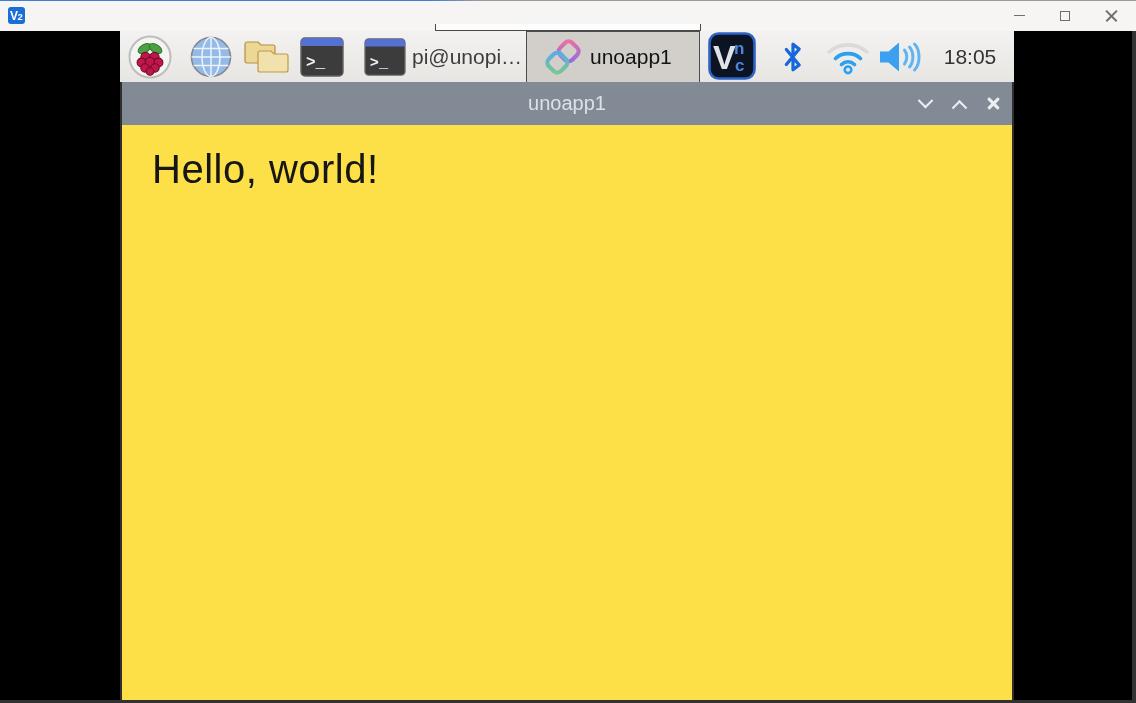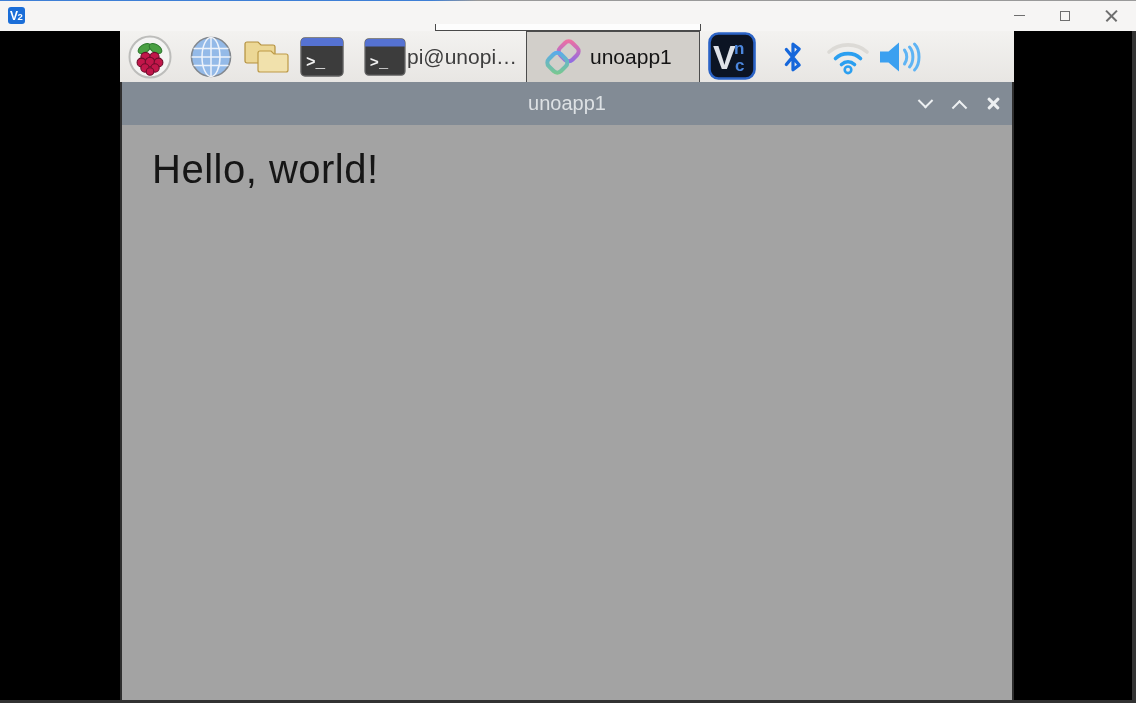--- a/index.html
+++ b/index.html
@@ -38,21 +38,21 @@
   .taskbar { position:absolute; left:0; top:0; width:894px; height:51px;
              background:linear-gradient(#f3f2f0,#e8e6e3); }
   .launcher { position:absolute; top:3px; width:46px; height:46px; display:flex;
               align-items:center; justify-content:center; }
   .l-menu { left:7px; } .l-browser { left:68px; } .l-files { left:124px; } .l-term { left:179px; }
   .task-btn { position:absolute; top:0; height:51px; display:flex; align-items:center; }
   .task-1 { left:240px; width:166px; padding-left:3px; }
   .task-2 { left:406px; width:174px; background:#d2cfca;
             border-left:1px solid #4c4c4c; border-right:1px solid #4c4c4c; border-top:1px solid #4c4c4c;
             padding-left:18px; }
-  .task-label { font-size:21px; color:#3d3d3d; white-space:nowrap; overflow:hidden; }
+  .task-label { font-size:21px; color:#3d3d3d; margin-left:5px; white-space:nowrap; overflow:hidden; }
   .task-2 .task-label { color:#141414; margin-left:9px; }
   .tray-vnc { position:absolute; left:588px; top:1px; }
   .tray { position:absolute; top:0; height:51px; display:flex; align-items:center; justify-content:center; }
   .t-bt { left:660px; width:26px; } .t-wifi { left:705px; width:46px; } .t-vol { left:756px; width:48px; }
   .clock { position:absolute; left:818px; top:0; width:64px; height:51px; line-height:51px;
            text-align:center; font-size:21px; color:#333; }
 
   
   .app-window { position:absolute; left:0; top:51px; width:894px; height:621px;
                 border-left:2px solid #2f2f2f; border-right:2px solid #2f2f2f; }
@@ -63,21 +63,21 @@
                   gap:10px; padding-right:7px; }
   .app-btn { width:24px; height:30px; display:flex; align-items:center; justify-content:center; }
   .chev { width:11px; height:11px; display:block;
           border-right:2.6px solid #edf0f2; border-bottom:2.6px solid #edf0f2; }
   .chev.down { transform:rotate(45deg) translate(-2px,-2px); }
   .chev.up   { transform:rotate(-135deg) translate(-3px,-3px); }
   .xicon { position:relative; width:15px; height:15px; display:block; }
   .xicon i { position:absolute; left:0; top:6px; width:15px; height:2.8px; background:#edf0f2; border-radius:1px; }
   .xicon i:nth-child(1){ transform:rotate(45deg); }
   .xicon i:nth-child(2){ transform:rotate(-45deg); }
-  .app-content { position:absolute; left:0; top:43px; width:890px; height:578px; background:#a3a3a3; }
+  .app-content { position:absolute; left:0; top:43px; width:890px; height:578px; background:#fde047; }
   .hello { position:absolute; left:30px; top:22px; font-size:40px; color:#161616; letter-spacing:0.5px; }
 </style>
 </head>
 <body>
 
 <div class="viewport">
 
   <div class="vnc-titlebar">
     <svg class="vnc-logo" width="17" height="17" viewBox="0 0 17 17">
       <rect x="0" y="0" width="17" height="17" rx="3" fill="#1b6ed8"></rect>
@@ -205,20 +205,21 @@
 
       <div class="tray t-vol">
         <svg width="48" height="38" viewBox="0 0 48 38">
           <path d="M4 13.5 h8.5 L23 4.5 V33.5 L12.5 24.5 H4 z" fill="#3ba0f0"></path>
           <path d="M28.5 12 C31.5 16,31.5 22,28.5 26" fill="none" stroke="#5fb4f4" stroke-width="3" stroke-linecap="round"></path>
           <path d="M33.5 9 C38 14,38 24,33.5 29" fill="none" stroke="#5fb4f4" stroke-width="3" stroke-linecap="round"></path>
           <path d="M38.5 6 C44.5 12,44.5 26,38.5 32" fill="none" stroke="#5fb4f4" stroke-width="3" stroke-linecap="round"></path>
         </svg>
       </div>
 
+      <div class="clock">18:05</div>
     </div>
 
     <div class="app-window">
       <div class="app-titlebar">
         <span class="app-title">unoapp1</span>
         <div class="app-controls">
           <div class="app-btn">
             <span class="chev down"></span>
           </div>
           <div class="app-btn">

